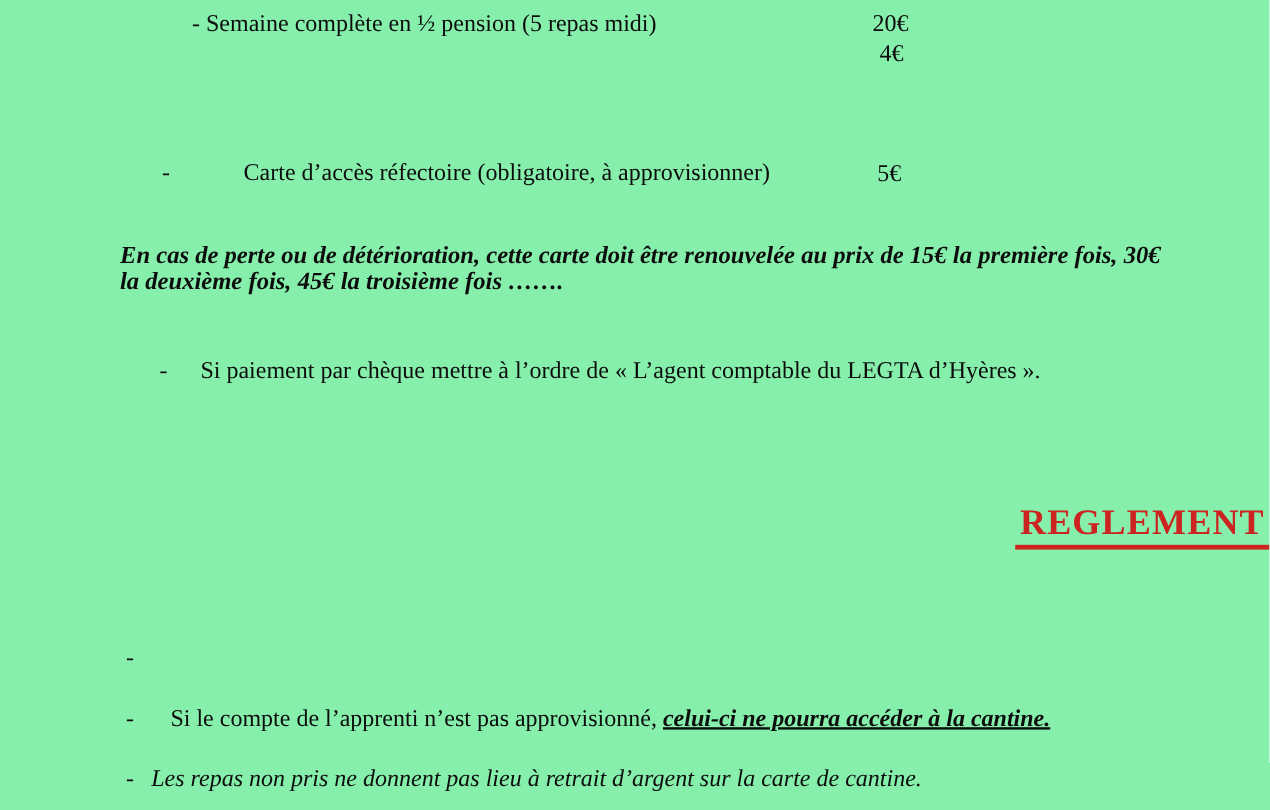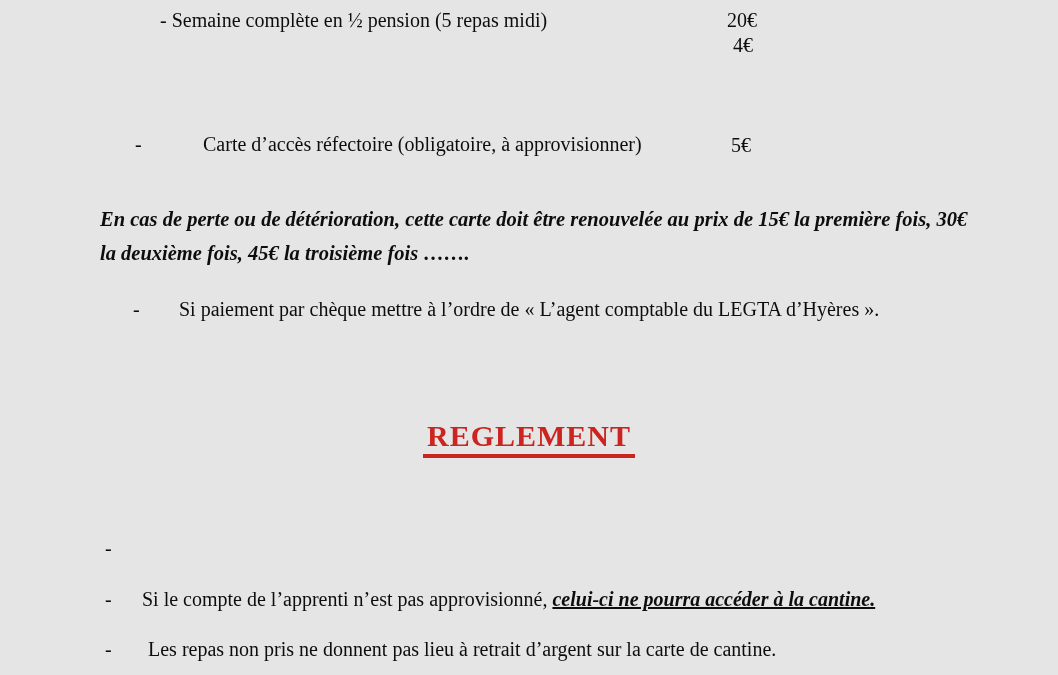--- a/index.html
+++ b/index.html
@@ -15,74 +15,74 @@
     font-family: "Liberation Serif", "DejaVu Serif", serif;
     color: #0d0d0d;
     overflow: hidden;
   }
   .abs { position: absolute; white-space: nowrap; }
   .body-text { font-size: 20px; line-height: 25px; }
   .price { font-size: 20px; line-height: 25px; }
   .note {
     position: absolute;
     font-size: 20.5px;
-    line-height: 34px;
+    line-height: 22px;
     font-weight: bold;
     font-style: italic;
     white-space: normal;
   }
   .strong-underline {
     font-weight: bold;
     text-decoration: underline;
   }
   .bold-italic {
     font-weight: bold;
     font-style: italic;
     text-decoration: underline;
   }
   .heading-wrap {
     position: absolute;
     left: 0;
     right: 0;
-    text-align: center;
+    text-align: right;
   }
   .heading {
     display: inline-block;
     font-size: 30px;
     font-weight: bold;
     letter-spacing: 1px;
     border-bottom: 4px solid;
     padding: 0 4px 1px 4px;
   }
   .dash { position: absolute; font-size: 20px; line-height: 25px; }
 </style>
 </head>
 <body>
 
-<div class="page" style="background: #e5e5e5; color: rgb(13, 13, 13);">
+<div class="page" style="background: #86efac; color: rgb(13, 13, 13);">
 
   <div class="abs body-text" style="left:160px; top:8px;">- Semaine complète en ½ pension (5 repas midi)</div>
   <div class="abs price" style="left:727px; top:8px;text-align:right;">20€</div>
 
   <div class="abs price" style="left:733px; top:33px;">4€</div>
 
   <div class="dash" style="left:135px; top:132px;">-</div>
   <div class="abs body-text" style="left:163px; top:132px;margin-left:40px;">Carte d’accès réfectoire (obligatoire, à approvisionner)</div>
   <div class="abs price" style="left:731px; top:133px;">5€</div>
 
   <div class="note" style="left:100px; top:202px; width:885px;">En cas de perte ou de détérioration, cette carte doit être renouvelée au prix de 15€ la première fois, 30€ la deuxième fois, 45€ la troisième fois …….</div>
 
   <div class="dash" style="left:133px; top:297px;">-</div>
-  <div class="abs body-text" style="left:167px; top:297px;margin-left:12px;">Si paiement par chèque mettre à l’ordre de « L’agent comptable du LEGTA d’Hyères ».</div>
+  <div class="abs body-text" style="left:167px; top:297px;">Si paiement par chèque mettre à l’ordre de « L’agent comptable du LEGTA d’Hyères ».</div>
 
   <div class="heading-wrap" style="top:419px;">
     <span class="heading" id="reglement-heading" style="color: rgb(204, 36, 32); border-bottom-color: rgb(204, 36, 32);">REGLEMENT</span>
   </div>
 
   <div class="dash" style="left:105px; top:536px;">-</div>
 
   <div class="dash" style="left:105px; top:587px;">-</div>
   <div class="abs body-text" style="left:142px; top:587px;"><span> Si le compte de l’apprenti n’est pas approvisionné, </span><span class="bold-italic">celui-ci ne pourra accéder à la cantine.</span></div>
 
   <div class="dash" style="left:105px; top:637px;">-</div>
-  <div class="abs body-text" style="left:148px; top:637px;"> Les repas non pris ne donnent pas lieu à retrait d’argent sur la carte de cantine.</div>
+  <div class="abs body-text" style="left:126px; top:637px;font-style:italic;"> Les repas non pris ne donnent pas lieu à retrait d’argent sur la carte de cantine.</div>
 
 </div>
 
 </body></html>

